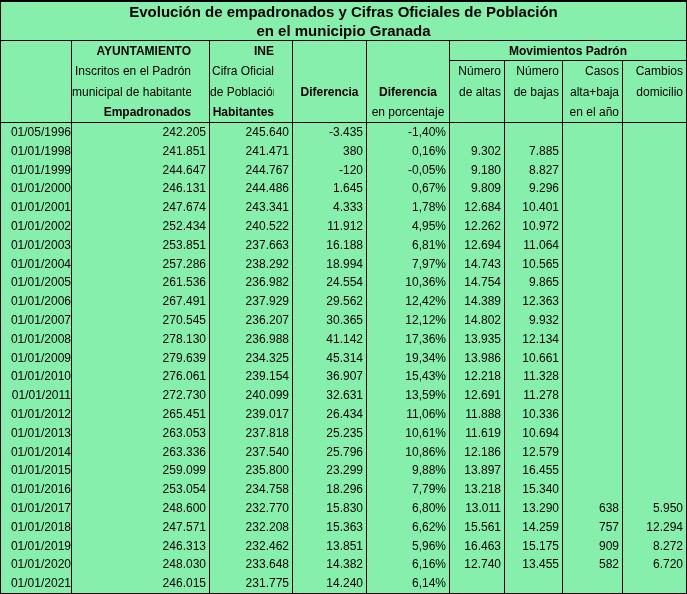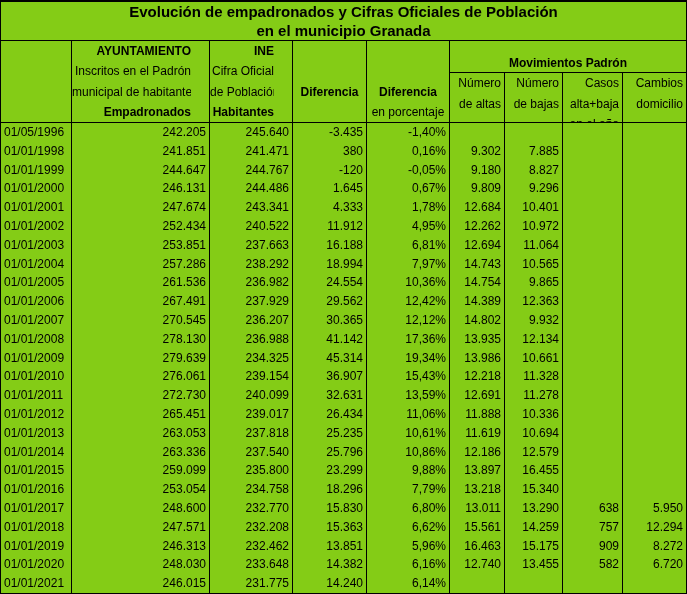--- a/index.html
+++ b/index.html
@@ -2,48 +2,48 @@
 <html><head>
 <meta charset="utf-8">
 <style>
   * { margin:0; padding:0; box-sizing:border-box; }
   html,body { background:#fff; }
   body { width:687px; height:594px; overflow:hidden; }
   .table {
     width:687px; height:594px;
     border:1px solid #000; border-top-width:2px;
     font-family:"Liberation Sans", sans-serif;
-    font-size:12px; color:#000; background:#84cc16;
+    font-size:12px; color:#000; background:#86efac;
   }
   
   .title { height:39px; border-bottom:1px solid #000; text-align:center;
            font-weight:bold; font-size:15px; }
   .title .tl { height:19px; line-height:20px; white-space:nowrap; overflow:hidden; }
   
   .hdr { display:grid; grid-template-columns:71px 138px 83px 74px 83px 55px 58px 60px 1fr;
          height:82px; border-bottom:1px solid #000; }
   .hcell { border-right:1px solid #000; overflow:hidden; }
   .hl { height:20.25px; line-height:20.5px; white-space:nowrap; overflow:hidden; }
   .b { font-weight:bold; }
   .right { text-align:right; padding-right:18px; }
   .center { text-align:center; }
   .movs { grid-column:6 / 10; border-right:none; }
   .movs-title { height:20.25px; line-height:20px; border-bottom:1px solid #000;
-                text-align:center; font-weight:bold; white-space:nowrap;margin-top:12px; }
+                text-align:center; font-weight:bold; white-space:nowrap; }
   .movs-grid { display:grid; grid-template-columns:55px 58px 60px 1fr; height:60.75px; }
   .mcell { border-right:1px solid #000; text-align:right; padding-right:3px; overflow:hidden; }
   .mcell.last { border-right:none; }
   .ml { height:20.25px; line-height:20.5px; white-space:nowrap; }
   
   .tbody { display:grid; grid-template-columns:71px 138px 83px 74px 83px 55px 58px 60px 1fr;
            grid-auto-rows:18.8px; height:470px; }
   .trow { display:contents; }
   .tcell { border-right:1px solid #000; line-height:18.9px; white-space:nowrap; overflow:hidden; }
   .tcell.c8 { border-right:none; }
-  .tcell.date { text-align:left; padding-left:3px; }
+  .tcell.date { text-align:right; padding-left:3px; }
   .tcell.num { text-align:right; padding-right:3px; }
 </style>
 </head>
 <body>
 
 <div class="table">
 
   <div class="title">
     <div class="tl">Evolución de empadronados y Cifras Oficiales de Población</div>
     <div class="tl">en el municipio Granada</div>

